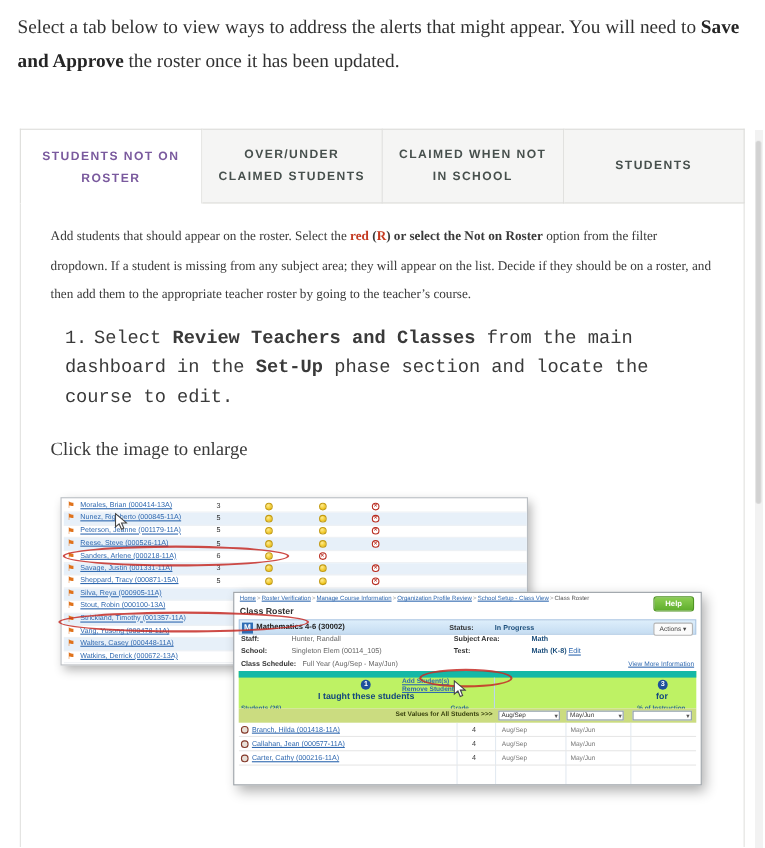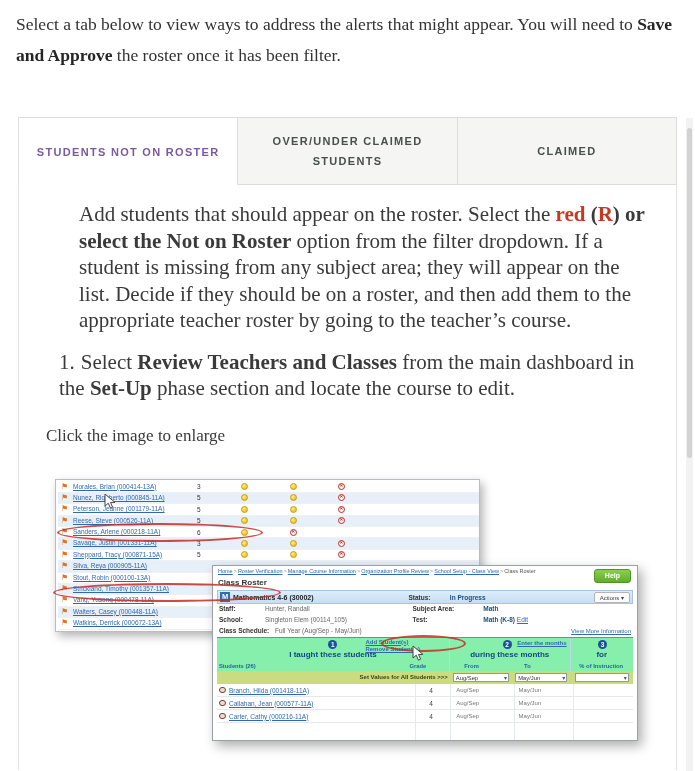--- a/index.html
+++ b/index.html
@@ -17,25 +17,25 @@
          border-left:none; display:flex; align-items:center; justify-content:center;
          text-align:center; cursor:pointer; }
   .tab:first-child { border-left:1px solid #ddddda; }
   .tab span { font-family:"Liberation Sans", sans-serif; font-size:11px; letter-spacing:1.3px;
               line-height:20px; color:#47504d; font-weight:bold; padding:0 14px; }
   .tab.active { background:#fff; border-bottom:none; }
   .tab.active span { color:#7a5a9e; }
 
   .panel { border-left:1px solid #e2e2df; border-right:1px solid #e2e2df;
            padding:16px 27px 0 27px; min-height:585px; }
-  .body-p { font-size:21px; line-height:26.5px; color:#3a3a3a;margin-left:33px; }
+  .body-p { font-size:12px; line-height:26.5px; color:#3a3a3a; }
   .red-t { color:#c43a21; font-weight:bold; }
   .toadd { margin-top:13px; font-size:17px; line-height:26px; color:#3a3a3a; }
   ol.steps { list-style:none; margin:15px 0 0 0; padding-left:13px; }
-  ol.steps li { font-size:21px; line-height:26.5px; color:#3a3a3a; margin-bottom:13px; }
+  ol.steps li { font-size:17px; line-height:26.5px; color:#3a3a3a; margin-bottom:13px;font-family:Liberation Mono, monospace; }
   ol.steps .num { color:#3a3a3a; margin-right:6px; }
   .click-p { margin-top:24px; font-size:17px; color:#3a3a3a; }
 
   
   .figure { position:relative; margin-top:33px; height:276px;
             font-family:"Liberation Sans", sans-serif; }
 
   
   .back-card { position:absolute; left:9px; top:0; width:425px; height:153px; background:#fff;
                border:1px solid #b9bdc2; box-shadow:3px 4px 9px rgba(0,0,0,.30);
@@ -73,22 +73,22 @@
   .fc-sv { position:absolute; left:56%; top:3.5px; font-size:6.5px; font-weight:bold; color:#1d4f7c; }
   .fc-actions { position:absolute; right:2px; top:1.5px; background:#fbfbfb; border:1px solid #b5b5b5;
                 font-size:6px; color:#444; padding:1px 5px; border-radius:2px; }
   .fc-info { position:absolute; left:4px; right:4px; top:38px; height:33px; font-size:6.5px; }
   .fi { position:absolute; white-space:nowrap; }
   .fi.lab { font-weight:bold; color:#333; }
   .fi.val { color:#666; }
   .fi.blu { color:#1d4f7c; font-weight:bold; }
   .fi-link { color:#3069b0; text-decoration:underline; font-weight:normal; }
   .fc-vmi { position:absolute; right:2px; top:24px; font-size:6px; color:#3069b0; text-decoration:underline; }
-  .fc-blue { position:absolute; left:4px; right:4px; top:71px; height:34px; background:#86efac;
-             border-top:1px solid #14b8a6; }
+  .fc-blue { position:absolute; left:4px; right:4px; top:71px; height:34px; background:#bef264;
+             border-top:6px solid #14b8a6; }
   .sec { position:absolute; top:0; height:100%; }
   .sec1 { left:0; width:56%; border-right:1px solid #bcd6ee; }
   .sec2 { left:56%; width:29%; border-right:1px solid #bcd6ee; }
   .sec3 { left:85%; width:15%; }
   .ncirc { position:absolute; width:9px; height:9px; border-radius:50%; background:#1d4f9c;
            color:#fff; font-size:6.5px; font-weight:bold; text-align:center; line-height:9px; }
   .sec-h { position:absolute; width:100%; top:12px; text-align:center; font-size:8px;
            font-weight:bold; color:#14487e; }
   .cl { position:absolute; top:25px; font-size:5.8px; font-weight:bold; color:#2a6496; }
   .slink { position:absolute; font-size:6px; color:#3069b0; text-decoration:underline;
@@ -115,32 +115,35 @@
   .cursor { position:absolute; z-index:4; }
 
   
   .scroll-track { position:fixed; right:2px; top:118px; width:7px; height:653px; background:#f2f2f2; }
   .scroll-thumb { position:absolute; left:1px; top:10px; width:5px; height:330px;
                   background:#d2d2d2; border-radius:3px; }
 </style>
 </head>
 <body>
 
-<p class="intro"><span>Select a tab below to view ways to address the alerts that might appear. You will need to </span><b>Save and Approve</b><span> the roster once it has been filter.</span></p>
+<p class="intro"><span>Select a tab below to view ways to address the alerts that might appear. You will need to </span><b>Save and Approve</b><span> the roster once it has been updated.</span></p>
 
 <div class="tabbox">
   <div class="tabbar">
       <div class="tab active">
         <span>STUDENTS NOT ON ROSTER</span>
       </div>
       <div class="tab">
         <span>OVER/UNDER CLAIMED STUDENTS</span>
       </div>
       <div class="tab">
-        <span>CLAIMED</span>
+        <span>CLAIMED WHEN NOT IN SCHOOL</span>
+      </div>
+      <div class="tab">
+        <span>STUDENTS</span>
       </div>
     </div>
 
   <div class="panel">
     <p class="body-p"><span>Add students that should appear on the roster. Select the </span><span class="red-t">red</span><b> (</b><span class="red-t">R</span><b>) or select the </b><b>Not on Roster</b><span> option from the filter dropdown. If a student is missing from any subject area; they will appear on the list. Decide if they should be on a roster, and then add them to the appropriate teacher roster by going to the teacher’s course.</span></p>
 
 
     <ol class="steps">
       <li><span class="num">1.</span><span>Select </span><b>Review Teachers and Classes</b><span> from the main dashboard in the </span><b>Set-Up</b><span> phase section and locate the course to edit.</span></li>
     </ol>
@@ -262,27 +265,20 @@
 
         <div class="fc-blue">
           <div class="sec sec1">
             <div class="ncirc" style="left:48%;top:2px">1</div>
             <span class="slink" style="left:64%;top:1px">Add Student(s)</span>
             <span class="slink" style="left:64%;top:8px">Remove Student(s)</span>
             <div class="sec-h">I taught these students</div>
             <span class="cl" style="left:2px">Students (26)</span>
             <span class="cl" style="left:83%">Grade</span>
           </div>
-          <div class="sec sec2">
-            <div class="ncirc" style="left:44%;top:2px">2</div>
-            <span class="slink" style="right:3px;top:2px">Enter the months</span>
-            <div class="sec-h">during these months</div>
-            <span class="cl" style="left:12%">From</span>
-            <span class="cl" style="left:62%">To</span>
-          </div>
           <div class="sec sec3">
             <div class="ncirc" style="left:44%;top:2px">3</div>
             <div class="sec-h">for</div>
             <span class="cl" style="left:14%">% of Instruction</span>
           </div>
         </div>
 
         <div class="fc-green">
           <div class="sv-lab">Set Values for All Students &gt;&gt;&gt;</div>
           <div class="sel" style="left:56.7%;width:13.5%">Aug/Sep</div>

